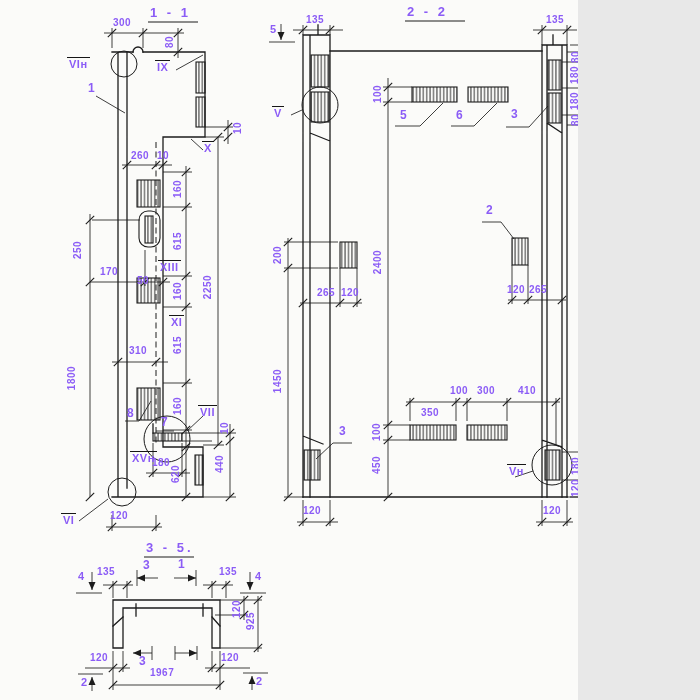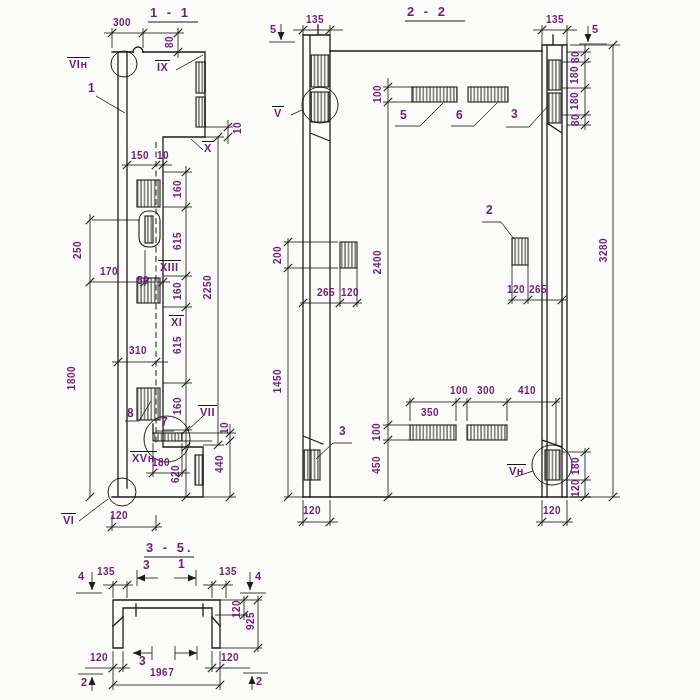--- a/index.html
+++ b/index.html
@@ -1,17 +1,17 @@
 <!DOCTYPE html>
 <html><head>
 <meta charset="utf-8">
 <style>
   html,body{margin:0;padding:0;background:#e8e8e8;}
-  .stage{position:relative;width:700px;height:700px;background:#fbfbf9;overflow:hidden;
-         font-family:"Liberation Sans",sans-serif;color:#701a75;}
+  .stage{position:relative;width:578px;height:700px;background:#fbfbf9;overflow:hidden;
+         font-family:"Liberation Sans",sans-serif;color:#8b5cf6;}
   .stage svg{position:absolute;left:0;top:0;}
   .tx{position:absolute;font-size:10px;font-weight:700;white-space:nowrap;letter-spacing:0.5px;}
   .rt{transform:translate(-50%,-50%) rotate(-90deg);}
   .tt{font-size:13px;font-weight:700;letter-spacing:3px;}
   .ps{font-size:12px;}
   .ov{border-top:1.4px solid #161616;padding:0 2px;}
   .mk{font-size:11px;}
 </style>
 </head>
 <body>
@@ -247,21 +247,21 @@
 <div>
 
   <span class="tx tt" style="left:150px;top:5px">1 - 1</span>
   <span class="tx" style="left:113px;top:17px">300</span>
   <span class="tx rt" style="left:169px;top:42px">80</span>
   <span class="tx ov mk" style="left:67px;top:57px">VIн</span>
   <span class="tx ps" style="left:88px;top:81px">1</span>
   <span class="tx ov mk" style="left:155px;top:60px">IX</span>
   <span class="tx ov mk" style="left:202px;top:141px">X</span>
   <span class="tx rt" style="left:237px;top:128px">10</span>
-  <span class="tx" style="left:131px;top:150px">150</span>
+  <span class="tx" style="left:131px;top:150px">260</span>
   <span class="tx" style="left:157px;top:150px">10</span>
   <span class="tx rt" style="left:77px;top:250px">250</span>
   <span class="tx" style="left:100px;top:266px">170</span>
   <span class="tx" style="left:137px;top:275px">50</span>
   <span class="tx ov mk" style="left:158px;top:260px">XIII</span>
   <span class="tx rt" style="left:177px;top:189px">160</span>
   <span class="tx rt" style="left:177px;top:241px">615</span>
   <span class="tx rt" style="left:207px;top:287px">2250</span>
   <span class="tx rt" style="left:177px;top:291px">160</span>
   <span class="tx ov mk" style="left:169px;top:315px">XI</span>

